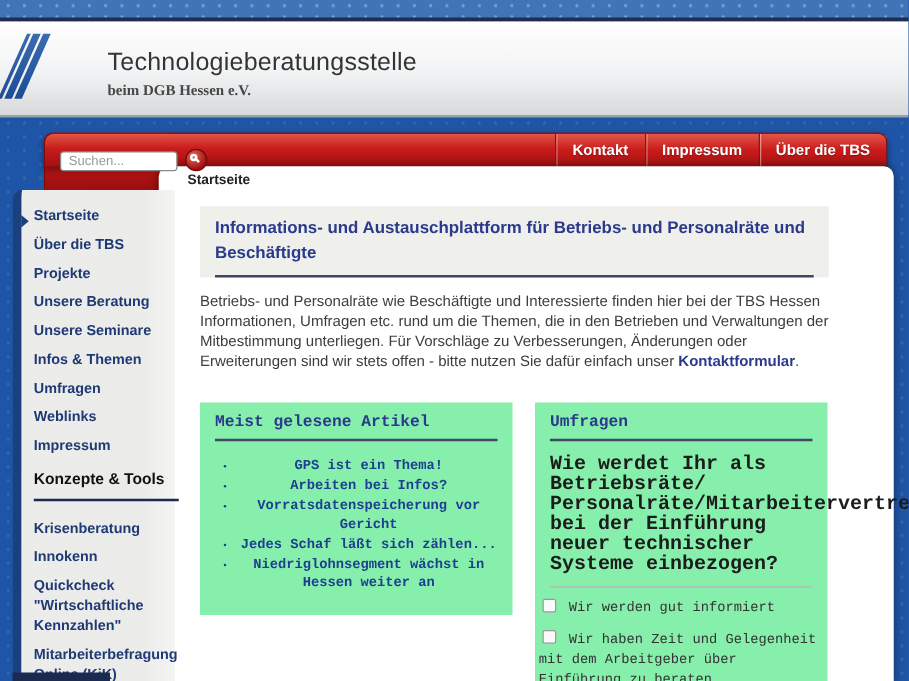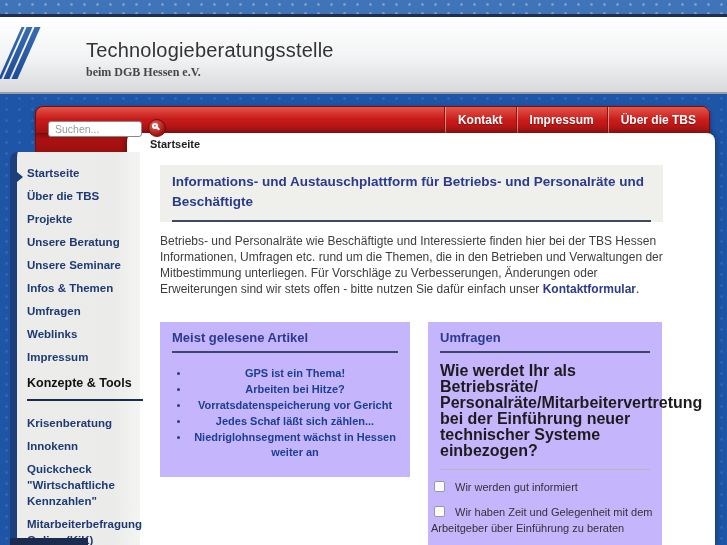--- a/index.html
+++ b/index.html
@@ -95,21 +95,21 @@
   .breadcrumb{margin:5px 0 0 23px;font-size:11px;font-weight:bold;color:#222;}
   .content{padding:0 52px 0 33px;}
   .page-heading-box{margin-top:15px;background:#eff0ec;}
   .page-heading-box h1{
     margin:0 12px;padding:7px 0 7px;border-bottom:2px solid #3f4766;
     font-size:13.5px;line-height:1.5;color:#2b3a8c;font-weight:bold;
   }
   .intro{margin:11px 0 0;font-size:12px;line-height:16px;color:#3d3d3d;}
   .intro a{color:#2b3a8c;font-weight:bold;text-decoration:none;}
   .columns{display:flex;align-items:flex-start;gap:18px;margin-top:25px;}
-  .box{background:#c4b5fd;}
+  .box{background:#86efac;font-family:Liberation Mono, monospace;}
   .box h2{
     margin:0 12px;padding:8px 0 6px;border-bottom:2px solid #3f4766;
     font-size:13px;color:#2b3a8c;font-weight:bold;
   }
   .box.articles{width:250px;}
   .box.umfragen{width:234px;min-height:260px;}
   .article-list{margin:0;padding:13px 10px 16px 30px;list-style:disc;text-align:center;}
   .article-list li{margin:0 0 1px;}
   .article-list a{
     display:block;color:#1e3f8f;font-weight:bold;font-size:11px;line-height:15px;text-decoration:none;
@@ -193,21 +193,21 @@
 
       <div class="columns">
 
         <section class="box articles">
           <h2>Meist gelesene Artikel</h2>
           <ul class="article-list">
             <li>
                 <a href="#">GPS ist ein Thema!</a>
               </li>
             <li>
-                <a href="#">Arbeiten bei Hitze?</a>
+                <a href="#">Arbeiten bei Infos?</a>
               </li>
             <li>
                 <a href="#">Vorratsdatenspeicherung vor Gericht</a>
               </li>
             <li>
                 <a href="#">Jedes Schaf läßt sich zählen...</a>
               </li>
             <li>
                 <a href="#">Niedriglohnsegment wächst in Hessen weiter an</a>
               </li>

